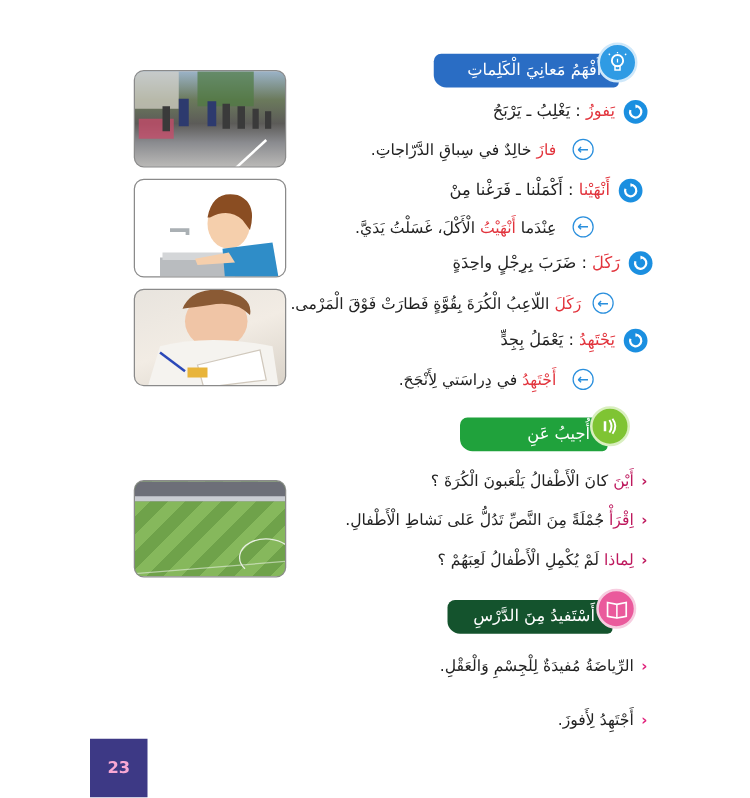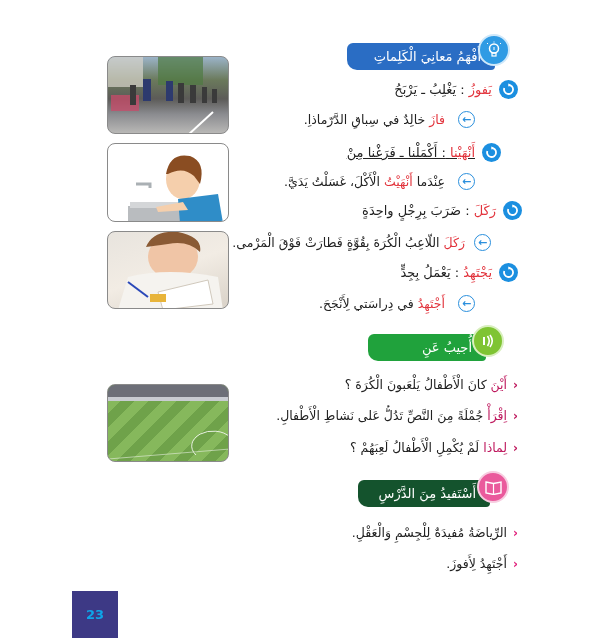--- a/index.html
+++ b/index.html
@@ -39,21 +39,21 @@
 
   .q-row { position:absolute; right:82px; direction:rtl; font-size:12.5px; line-height:20px; white-space:nowrap; }
   .chev { display:inline-block; font-weight:bold; margin-left:6px; font-size:12px; }
 
   .photo {
     position:absolute; border:1.5px solid #8a8a8a; border-radius:8px; overflow:hidden; box-sizing:border-box;
   }
 
   .page-num {
     position:absolute; left:72px; top:591px; width:46px; height:47px; background:#3d3985;
-    color:#0ea5e9; font-size:13px; font-weight:bold; display:flex; align-items:center; justify-content:center;
+    color:#f9a8d4; font-size:13px; font-weight:bold; display:flex; align-items:center; justify-content:center;
   }
 </style>
 </head>
 <body>
 
 <div class="hdr hdr-blue" style="left:347px; top:43px; width:148px;">
   <span>أَفْهَمُ مَعانِيَ الْكَلِماتِ</span>
 </div>
 <div class="hdr-icon" style="left:478px; top:34px; background:#2f9be4; border:2px solid #cfe8fa;">
   <svg width="18" height="18" viewBox="0 0 18 18">
@@ -73,24 +73,24 @@
     <svg width="13" height="13" viewBox="0 0 13 13">
         <path d="M6.5 2 A4.5 4.5 0 1 1 2.3 5" fill="none" stroke="#fff" stroke-width="1.8"></path>
         <path d="M6.5 0.3 L8.6 2 L6.5 3.7 Z" fill="#fff"></path>
       </svg>
   </span>
   <span class="red">يَفوزُ</span>
   <span>: يَغْلِبُ ـ يَرْبَحُ</span>
 </div>
 <div class="ex-row" style="top:110px; right:155px;">
   <span class="arrow" style="right:-30px; top:1px;">←</span>
-  <span class="red">فازَ</span><span> خالِدٌ في سِباقِ الدَّرّماذاِ.</span>
-</div>
-
-<div class="word-row" style="top:143px; right:125px;text-decoration:underline;">
+  <span class="red">فازَ</span><span> خالِدٌ في سِباقِ الدَّرّاجاتِ.</span>
+</div>
+
+<div class="word-row" style="top:143px; right:112px;">
   <span class="refresh">
     <svg width="13" height="13" viewBox="0 0 13 13">
         <path d="M6.5 2 A4.5 4.5 0 1 1 2.3 5" fill="none" stroke="#fff" stroke-width="1.8"></path>
         <path d="M6.5 0.3 L8.6 2 L6.5 3.7 Z" fill="#fff"></path>
       </svg>
   </span>
   <span class="red">أَنْهَيْنا</span>
   <span>: أَكْمَلْنا ـ فَرَغْنا مِنْ</span>
 </div>
 <div class="ex-row" style="top:172px; right:155px;">
@@ -155,21 +155,21 @@
 <div class="hdr-icon" style="left:477px; top:471px; background:#ea5a9c; border:2px solid #f7cde0;">
   <svg width="17" height="15" viewBox="0 0 17 15">
     <path d="M1 2 L8.5 3.5 L16 2 L16 13 L8.5 14.5 L1 13 Z" fill="none" stroke="#fff" stroke-width="1.4"></path>
     <line x1="8.5" y1="3.5" x2="8.5" y2="14.5" stroke="#fff" stroke-width="1.2"></line>
   </svg>
 </div>
 
 <div class="q-row" style="top:523px;">
   <span class="chev" style="color:#e01f7a;">‹</span><span>الرِّياضَةُ مُفيدَةٌ لِلْجِسْمِ وَالْعَقْلِ.</span>
 </div>
-<div class="q-row" style="top:554px;margin-left:20px;">
+<div class="q-row" style="top:566px;margin-left:20px;">
   <span class="chev" style="color:#e01f7a;">‹</span><span>أَجْتَهِدُ لِأَفوزَ.</span>
 </div>
 
 <div class="photo" style="left:107px; top:56px; width:122px; height:78px;
      background:linear-gradient(180deg,#9bb3c8 0%,#6b7a5c 30%,#5c5b58 55%,#8a8b8f 75%,#b9b8b6 100%);">
   <svg width="122" height="78" viewBox="0 0 122 78">
     <rect x="0" y="0" width="35" height="30" fill="#d8d4cc" opacity="0.7"></rect>
     <rect x="50" y="0" width="45" height="28" fill="#4e7a42" opacity="0.7"></rect>
     <rect x="3" y="38" width="28" height="16" fill="#c94b6a" opacity="0.75"></rect>
     <g fill="#2d3a6e">

